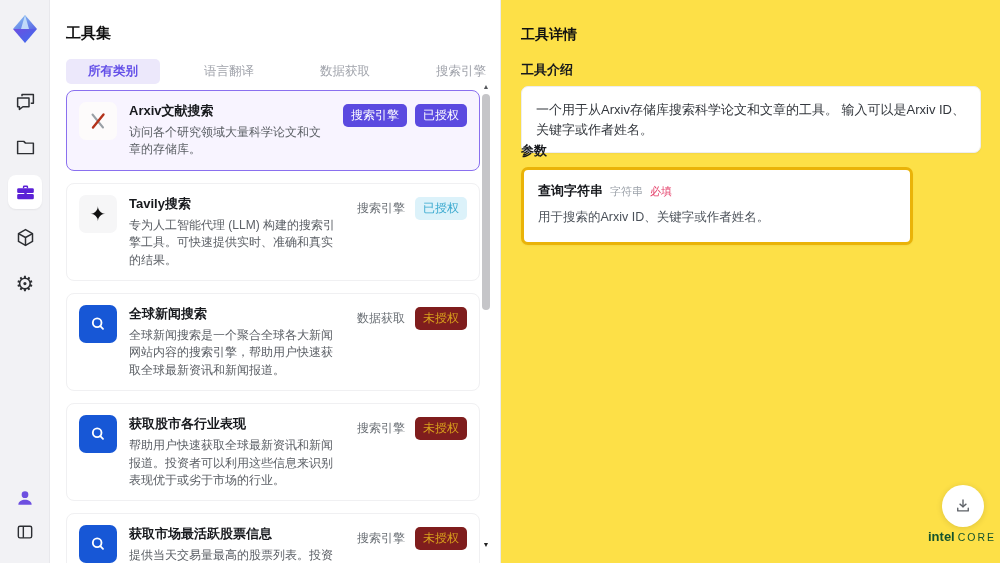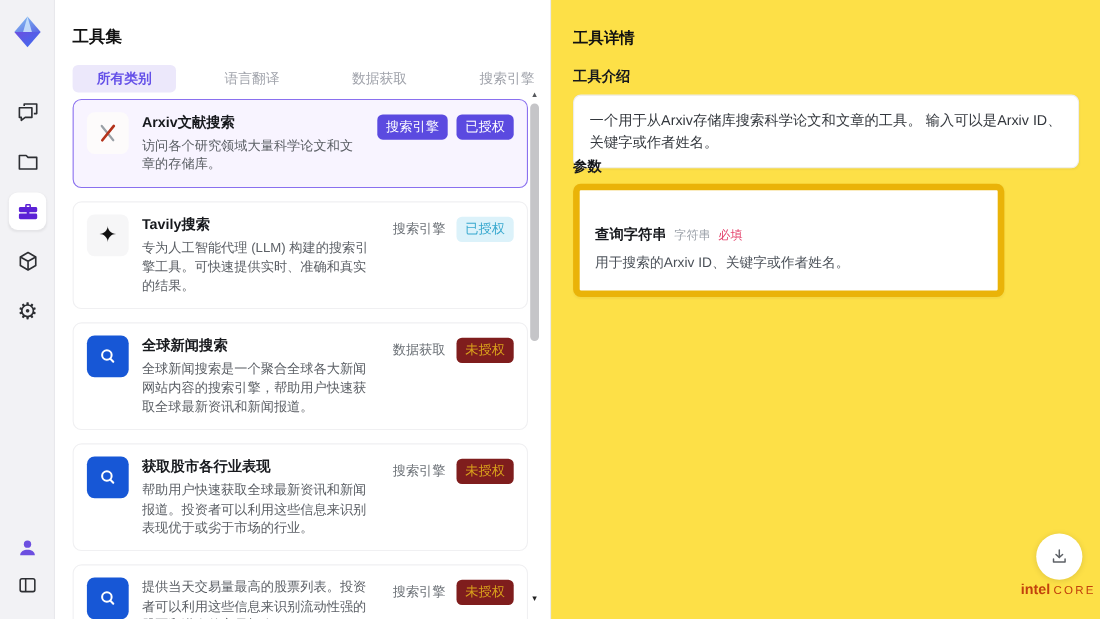--- a/index.html
+++ b/index.html
@@ -52,34 +52,34 @@
   .details { position:absolute; left:500px; top:0; width:500px; height:563px;
     background:#fde047; border-left:1px solid #ebebee; }
   .details-title { position:absolute; left:20px; top:26px; font-size:14px; font-weight:bold; color:#111; }
   .section-h { position:absolute; left:20px; font-size:13px; font-weight:bold; color:#17191d; }
   .intro-h { top:61px; }
   .intro-box { position:absolute; left:20px; top:86px; width:460px; background:#fff;
     border:1px solid #ededf0; border-radius:7px; box-shadow:0 1px 2px rgba(0,0,0,.04);
     padding:13px 14px; font-size:13px; color:#33373d; line-height:1.5; }
   .params-h { top:142px; }
   .param-box { position:absolute; left:20px; top:167px; width:392px; background:#fff;
-    border:6px solid #eab308; border-radius:7px; box-shadow:0 1px 2px rgba(0,0,0,.04);
-    padding:31px 14px 16px; }
+    border:3px solid #eab308; border-radius:7px; box-shadow:0 1px 2px rgba(0,0,0,.04);
+    padding:12px 14px 16px; }
   .param-head { display:flex; align-items:baseline; gap:7px; margin-bottom:9px; }
   .param-name { font-size:13px; font-weight:bold; color:#17191d; }
   .param-type { font-size:11px; color:#9aa0a8; }
   .param-required { font-size:11px; color:#e5446d; }
   .param-desc { font-size:12.5px; color:#4b5159; }
 
   
   .fab { position:absolute; left:942px; top:485px; width:42px; height:42px; border-radius:50%;
     background:#fff; box-shadow:0 1px 6px rgba(0,0,0,.12); display:flex; align-items:center;
     justify-content:center; cursor:pointer; color:#5c6066; }
   .brand { position:absolute; left:928px; top:527px; width:64px; text-align:center;
-    color:#c2410c; white-space:nowrap; }
+    color:#14532d; white-space:nowrap; }
   .brand .b1 { font-weight:bold; font-size:13px; letter-spacing:0; }
   .brand .b2 { font-size:10.5px; letter-spacing:2px; margin-left:3px; }
 </style>
 </head>
 <body>
 
 <div class="rail">
   <svg class="logo" viewBox="0 0 30 32">
     <defs>
       <linearGradient id="g1" x1="0" y1="0" x2="1" y2="1">
@@ -217,20 +217,21 @@
     </div>
 
     <div class="card">
       <div class="tool-icon blue">
         <svg width="20" height="20" viewBox="0 0 24 24" fill="none" stroke="#fff" stroke-width="2.2" stroke-linecap="round">
           <circle cx="11" cy="10.5" r="5.2"></circle>
             <path d="M14.8 14.5L18 17.8"></path>
         </svg>
       </div>
       <div class="card-mid">
+        <div class="card-name">获取市场最活跃股票信息</div>
         <div class="card-desc">提供当天交易量最高的股票列表。投资者可以利用这些信息来识别流动性强的股票和潜在的交易机会。</div>
       </div>
       <div class="card-badges">
         <span class="badge plain">搜索引擎</span>
         <span class="badge yellow">未授权</span>
       </div>
     </div>
 
   </div>
 

